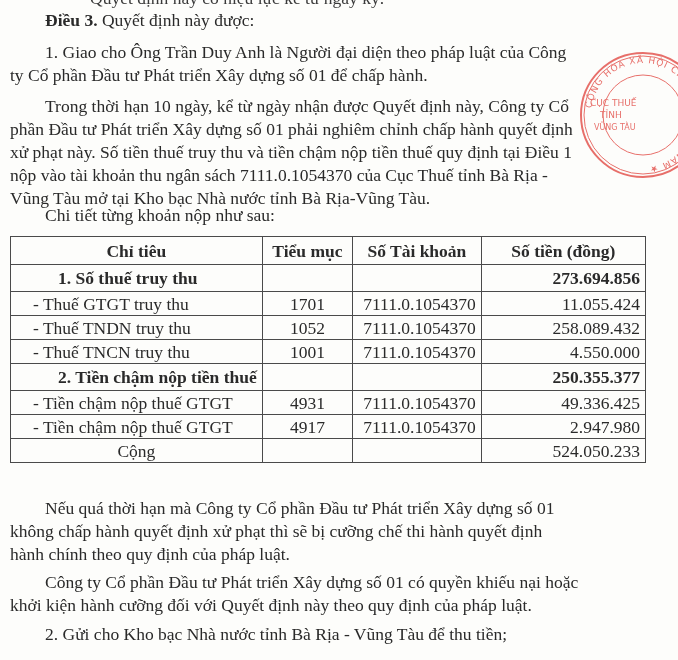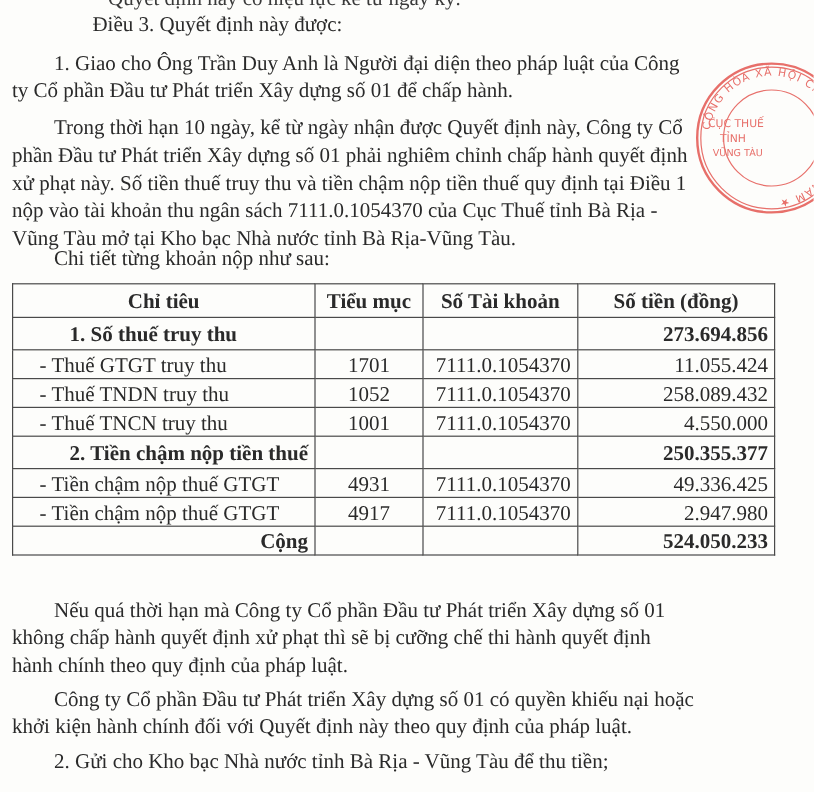--- a/index.html
+++ b/index.html
@@ -30,21 +30,21 @@
     }
     .para {
       position: absolute;
       left: 10px;
       width: 612px;
       line-height: 23px;
       text-align: justify;
     }
     .line { display: block; white-space: nowrap; }
     .indent { padding-left: 35px; }
-    .bold { font-weight: normal; margin-left: 32px; }
+    .bold { font-weight: bold; }
 
     table.tax {
       position: absolute;
       left: 10px;
       top: 236px;
       width: 636px;
       border-collapse: collapse;
       font-size: 17.5px;
       border-radius: 17px;
     }
@@ -57,21 +57,21 @@
     }
     table.tax th { font-weight: bold; text-align: center; height: 27px; }
     .c1 { width: 231px; }
     .c2 { width: 82px; }
     .c3 { width: 119px; }
     .c4 { width: 160px; }
     td.center { text-align: center; }
     td.right { text-align: right; margin-top: 40px; }
     td.item { padding-left: 22px !important; }
     tr.section td { font-weight: bold; height: 26px; padding-left: 47px; }
-    tr.total td { font-weight: bold; text-align: right; }
+    tr.total td { font-weight: normal; }
 
     .stamp {
       position: absolute;
       left: 578px;
       top: 50px;
       width: 130px;
       height: 130px;
       pointer-events: none;
       opacity: 0.75;
     }
@@ -168,21 +168,21 @@
   </table>
 
   <div class="para" style="top: 497px;">
     <span class="line indent">Nếu quá thời hạn mà Công ty Cổ phần Đầu tư Phát triển Xây dựng số 01</span>
     <span class="line">không chấp hành quyết định xử phạt thì sẽ bị cưỡng chế thi hành quyết định</span>
     <span class="line">hành chính theo quy định của pháp luật.</span>
   </div>
 
   <div class="para" style="top: 571px;">
     <span class="line indent">Công ty Cổ phần Đầu tư Phát triển Xây dựng số 01 có quyền khiếu nại hoặc</span>
-    <span class="line">khởi kiện hành chính đối với Quyết định này theo quy định của pháp luật.</span>
+    <span class="line">khởi kiện hành cưỡng đối với Quyết định này theo quy định của pháp luật.</span>
   </div>
 
   <div class="para" style="top: 623px;">
     <span class="line indent">2. Gửi cho Kho bạc Nhà nước tỉnh Bà Rịa - Vũng Tàu để thu tiền;</span>
   </div>
 
   <svg class="stamp" viewBox="0 0 130 130">
     <defs>
       <path id="stampArc" d="M 65,65 m -52,0 a 52,52 0 1,1 104,0 a 52,52 0 1,1 -104,0"></path>
     </defs>

